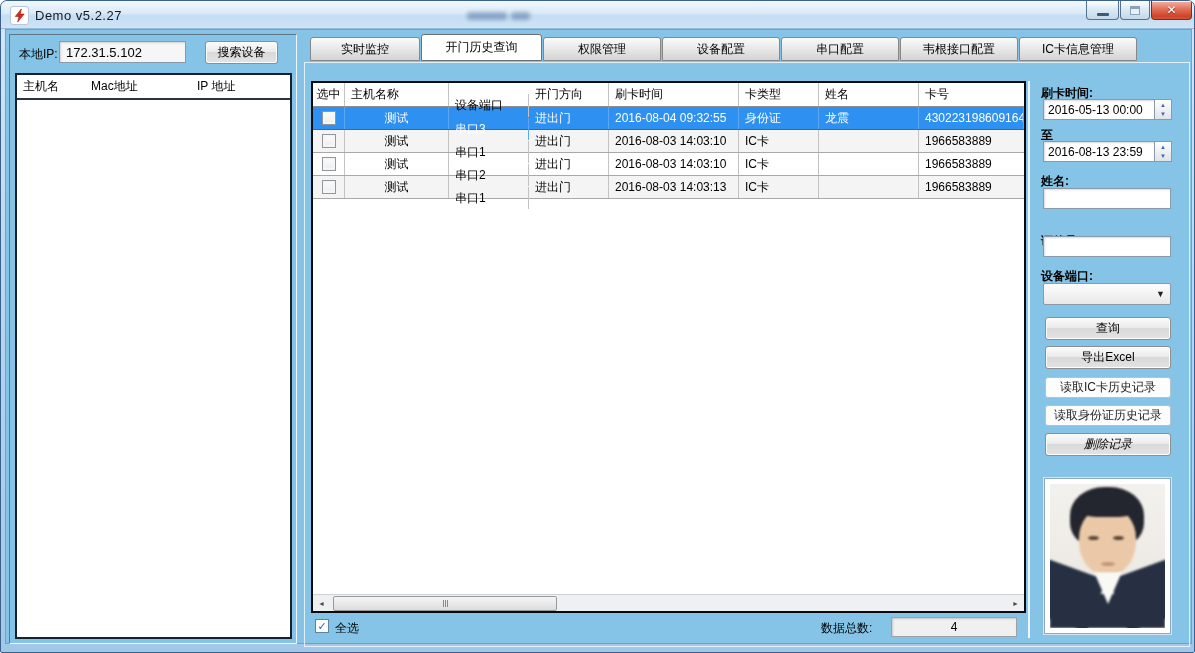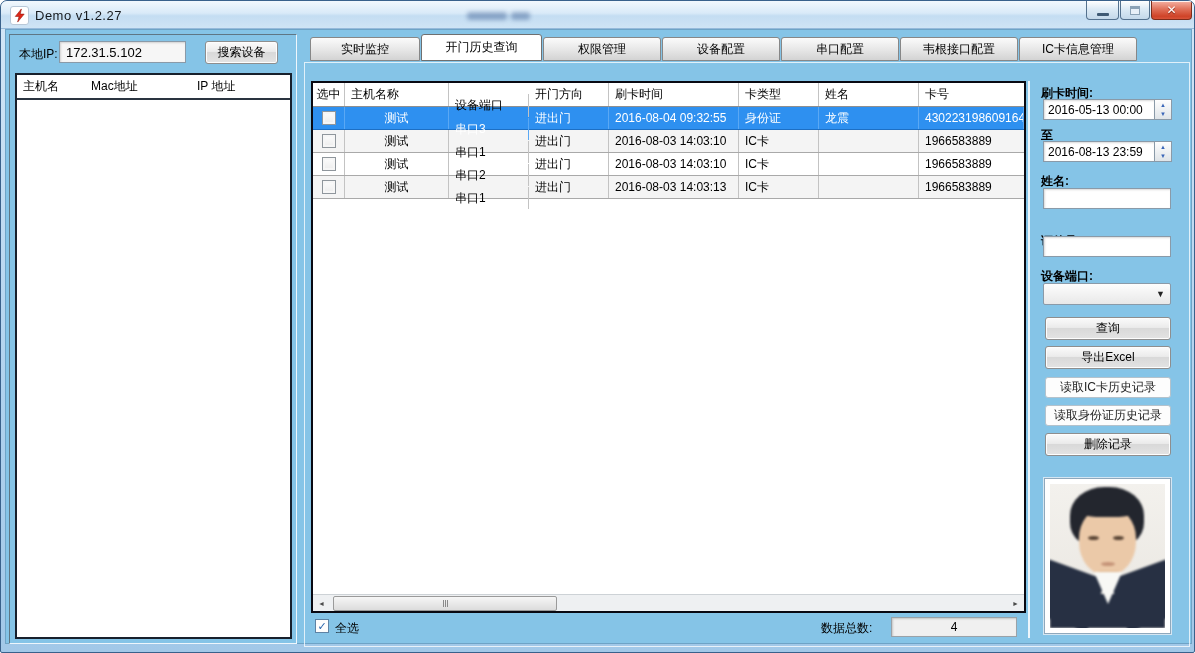--- a/index.html
+++ b/index.html
@@ -117,21 +117,21 @@
 <body>
 
 <div class="stage">
 
   <div class="titlebar">
     <div class="app-icon">
       <svg width="15" height="15" viewBox="0 0 16 16">
           <path d="M10 1 L3.5 9 H7.5 L6 15 L13 6.5 H8.8 Z" fill="#e02818" stroke="#8e0f06" stroke-width="0.6"></path>
         </svg>
     </div>
-    <div class="app-title">Demo  v1.2.27</div>
+    <div class="app-title">Demo  v5.2.27</div>
     <div class="wm" style="left:466px;width:40px;"></div>
     <div class="wm" style="left:510px;width:19px;"></div>
     <div class="win-btn" style="left:1085px;width:33px;">
         <div class="min-glyph"></div>
       </div>
     <div class="win-btn" style="left:1119px;width:30px;">
         <div class="max-glyph"></div>
       </div>
     <div class="win-btn close" style="left:1150px;width:41px;">
         <span>✕</span>
@@ -259,21 +259,21 @@
   <input class="field sunken" style="left: 1042px; top: 235px;" value="">
   <div class="lbl" style="left:1040px;top:267px;font-weight:bold;">设备端口:</div>
   <div class="combo">
     <span></span>
     <span class="arrow">▼</span>
   </div>
   <div class="rbtn btn7" style="top:316px;">查询</div>
   <div class="rbtn btn7" style="top:345px;">导出Excel</div>
   <div class="rbtn btn7 flat" style="top:376px;">读取IC卡历史记录</div>
   <div class="rbtn btn7 flat" style="top:404px;">读取身份证历史记录</div>
-  <div class="rbtn btn7" style="top:432px;">删除记录</div>
+  <div class="rbtn btn7" style="top:432px;font-style:italic;">删除记录</div>
 
   <div class="photo">
     <div class="photo-inner">
       <div class="art">
         <div class="hair"></div>
         <div class="face"></div>
         <div class="fringe"></div>
         <div class="eye" style="left:38px;"></div>
         <div class="eye" style="left:63px;"></div>
         <div class="mouth"></div>

